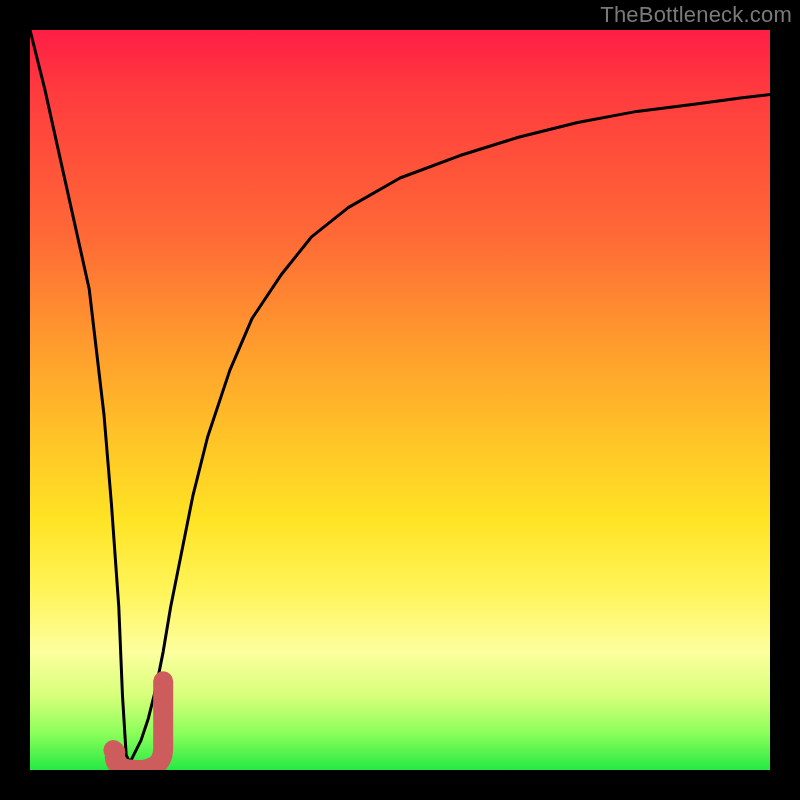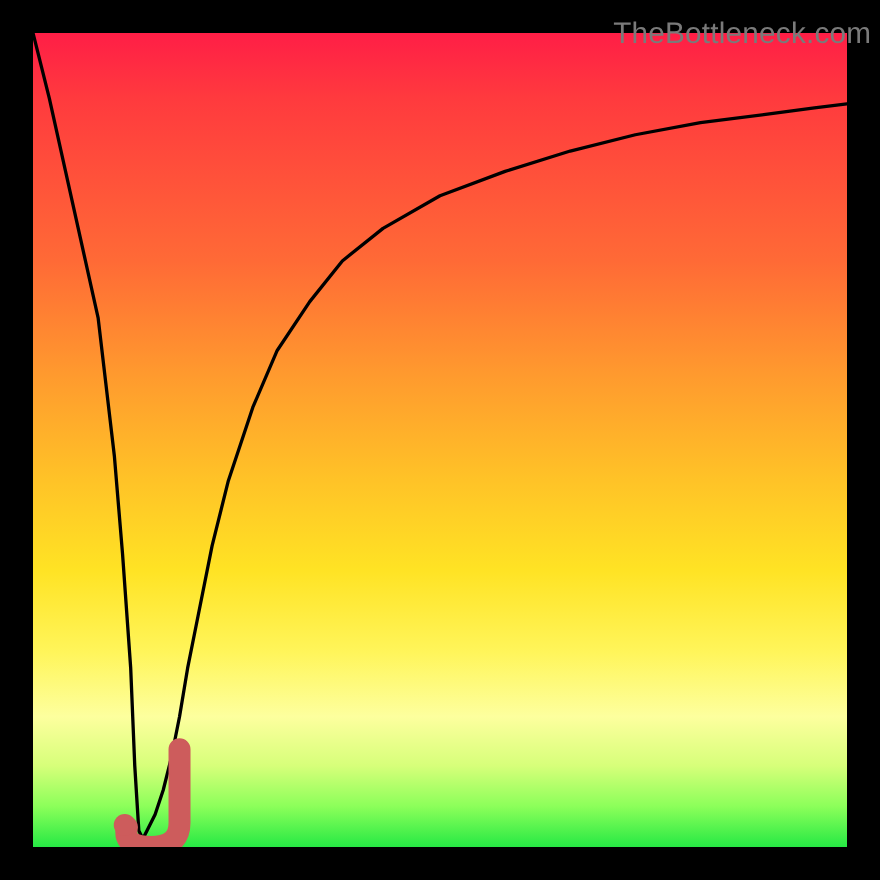--- a/index.html
+++ b/index.html
@@ -39,24 +39,24 @@
       #26e944 100%
     );
   }
   .curve-layer {
     position: absolute;
     left: 0; top: 0; width: 100%; height: 100%;
     pointer-events: none;
   }
   .watermark {
     position: absolute;
-    top: 15px;
+    top: 2px;
     right: 8px;
     color: #7a7a7a;
-    font-size: 27px;
+    font-size: 22px;
     font-weight: 500;
     letter-spacing: 0.2px;
     user-select: none;
   }
 </style>
 </head>
 <body>
 
 <div class="frame">
 

